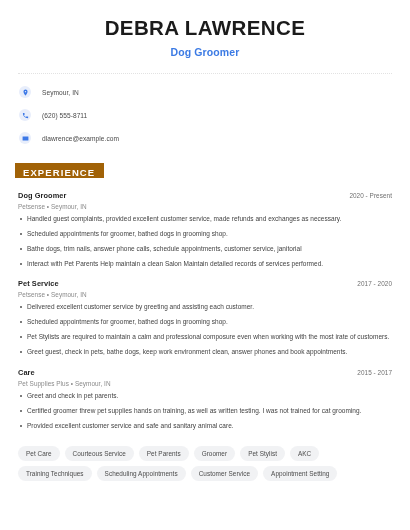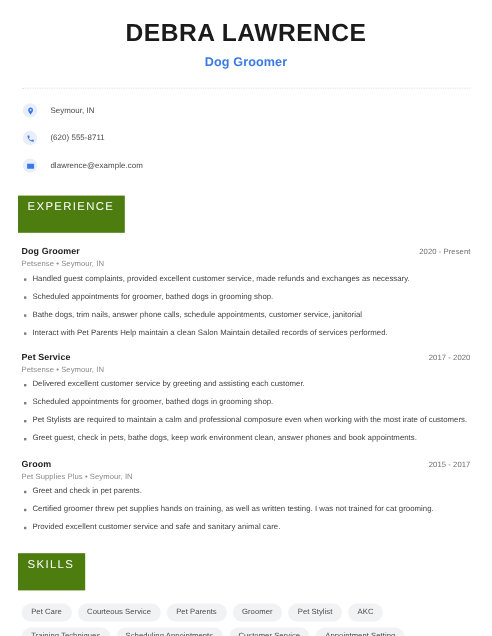--- a/index.html
+++ b/index.html
@@ -75,26 +75,26 @@
   .contact-text {
     margin-left: 11px;
     font-size: 6.6px;
     color: #4a4a4a;
     letter-spacing: 0.05px;
   }
 
   
   .section-tag {
     display: inline-block;
-    background: #4d7c0f;
+    background: #a16207;
     color: #ffffff;
     font-size: 9.5px;
-    font-weight: normal;
+    font-weight: bold;
     letter-spacing: 1.1px;
-    padding: 4px 9px 16px 8px;
+    padding: 4px 9px 0 8px;
     margin-left: -3px;
   }
   .section-experience {
     margin-top: 14px;
   }
   .section-skills {
     margin-top: 16px;
   }
 
   
@@ -234,34 +234,33 @@
       <ul class="bullets">
         <li>Delivered excellent customer service by greeting and assisting each customer.</li>
         <li>Scheduled appointments for groomer, bathed dogs in grooming shop.</li>
         <li>Pet Stylists are required to maintain a calm and professional composure even when working with the most irate of customers.</li>
         <li>Greet guest, check in pets, bathe dogs, keep work environment clean, answer phones and book appointments.</li>
       </ul>
     </div>
 
     <div class="job">
       <div class="job-head">
-        <span class="job-role">Groom</span>
+        <span class="job-role">Care</span>
         <span class="job-dates">2015 - 2017</span>
       </div>
       <div class="job-meta">Pet Supplies Plus  •  Seymour, IN</div>
       <ul class="bullets">
         <li>Greet and check in pet parents.</li>
         <li>Certified groomer threw pet supplies hands on training, as well as written testing. I was not trained for cat grooming.</li>
         <li>Provided excellent customer service and safe and sanitary animal care.</li>
       </ul>
     </div>
   </div>
 
   <div class="section-skills">
-    <div class="section-tag">SKILLS</div>
     <div class="skills-wrap">
       <span class="skill-pill">Pet Care</span>
       <span class="skill-pill">Courteous Service</span>
       <span class="skill-pill">Pet Parents</span>
       <span class="skill-pill">Groomer</span>
       <span class="skill-pill">Pet Stylist</span>
       <span class="skill-pill">AKC</span>
       <span class="skill-pill">Training Techniques</span>
       <span class="skill-pill">Scheduling Appointments</span>
       <span class="skill-pill">Customer Service</span>

